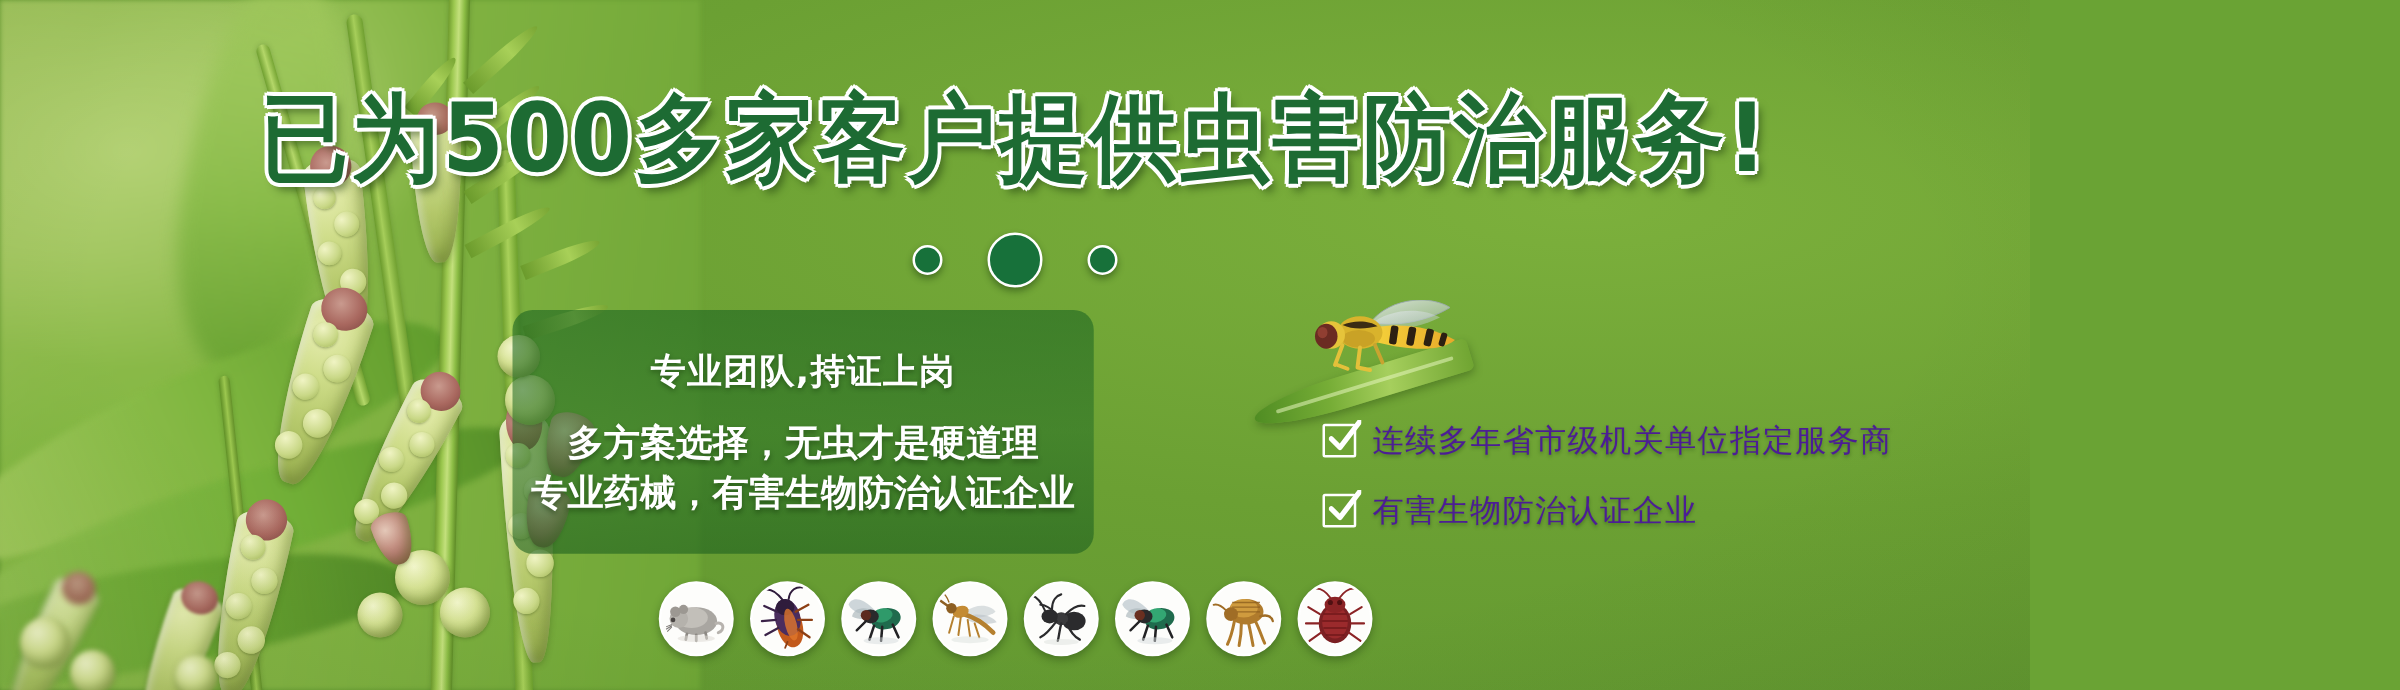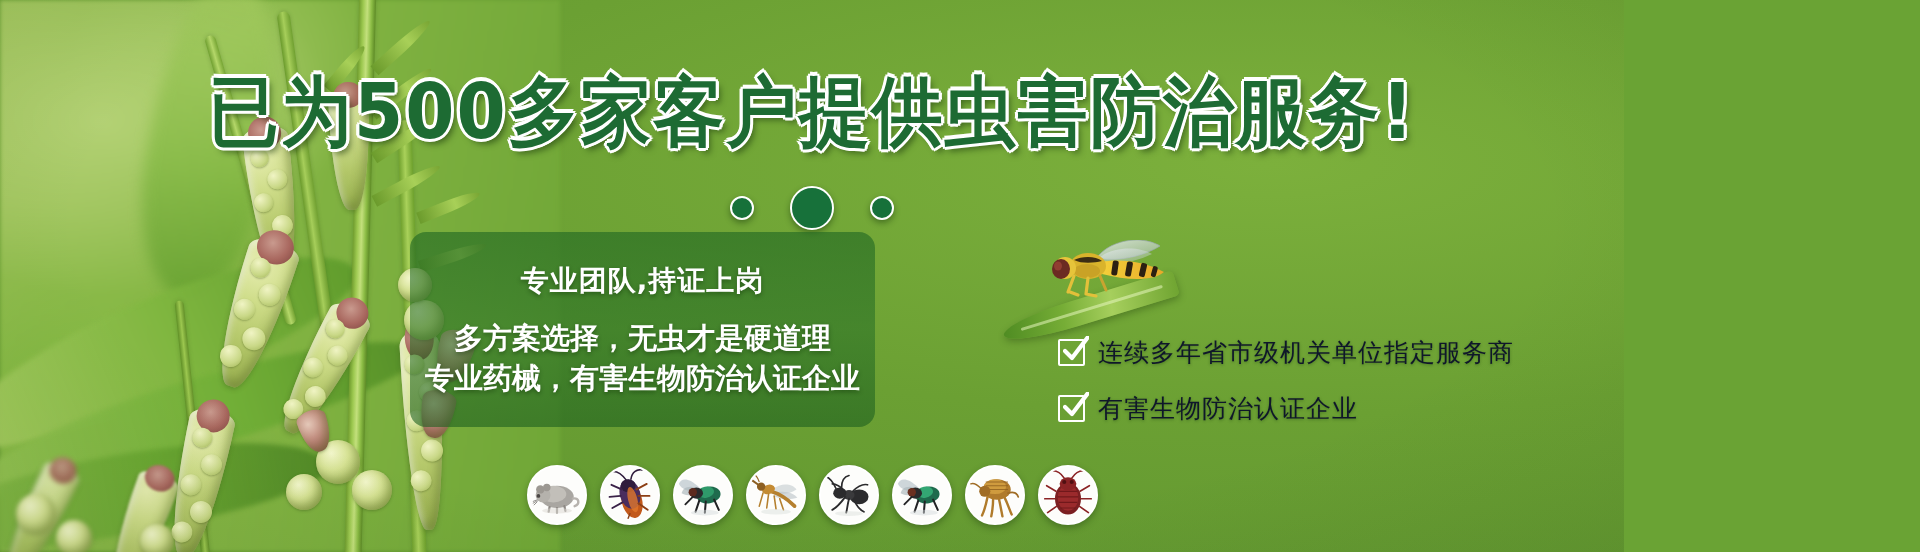--- a/index.html
+++ b/index.html
@@ -158,21 +158,21 @@
     border:2px solid #ffffff;
     border-radius:50%;
     box-shadow:0 3px 6px rgba(18,48,8,.45);
   }
   .dot.small { width:24px; height:24px; }
   .dot.large { width:44px; height:44px; }
 
   
   .panel {
     position:absolute;
-    left:410px; top:232px;
+    left:410px; top:248px;
     width:465px; height:195px;
     border-radius:16px;
     background:linear-gradient(180deg, rgba(31,103,34,.62) 0%, rgba(40,112,38,.58) 50%, rgba(28,95,30,.60) 100%);
     display:flex; flex-direction:column;
     justify-content:center;
     padding:6px 0 4px 0;
   }
   .panel-line {
     color:#ffffff;
     font-weight:700;
@@ -199,21 +199,21 @@
     border:2px solid #ffffff;
     border-radius:2px;
     flex:0 0 auto;
   }
   .check-box .tick {
     position:absolute;
     left:3px; top:-5px;
     width:26px; height:26px;
   }
   .bullet-text {
-    color:#0f172a;
+    color:#4c1d95;
     font-size:25px;
     font-weight:400;
     letter-spacing:1px;
     white-space:nowrap;
     font-family:"DejaVu Sans","Liberation Sans",sans-serif;
     text-shadow:0 1px 3px rgba(10,40,5,.35);
   }
 
   
   .leaf-tip {

